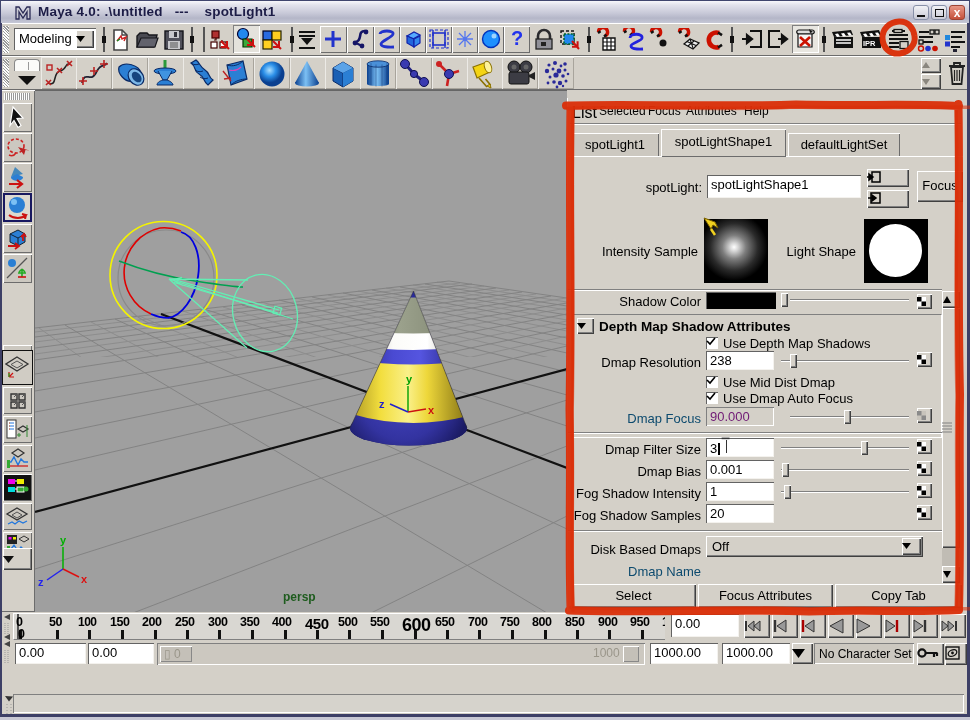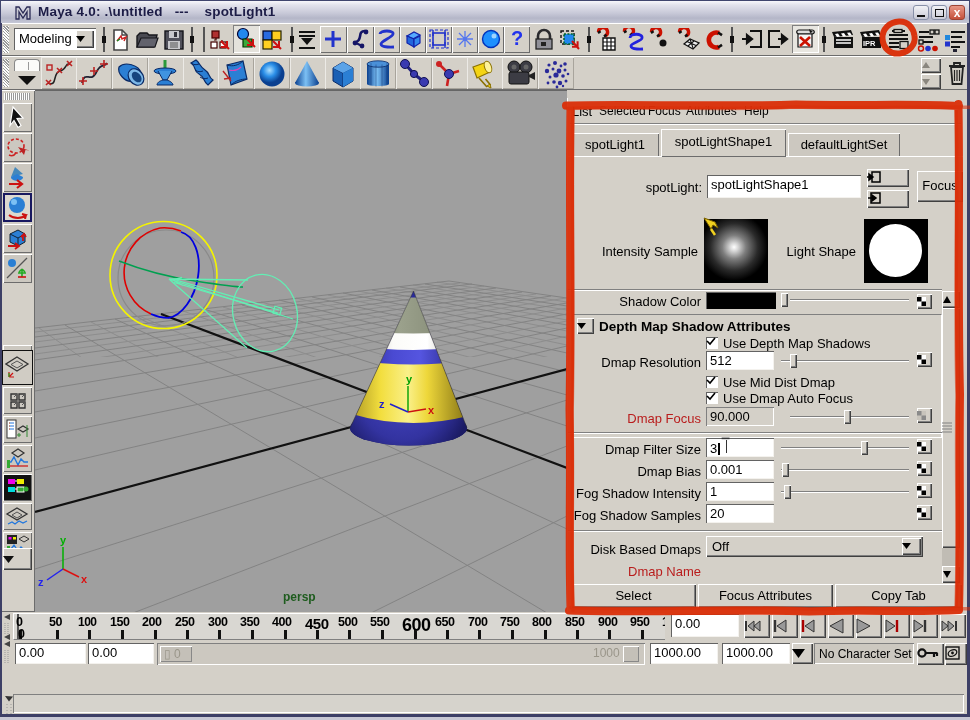--- a/index.html
+++ b/index.html
@@ -2,21 +2,21 @@
 <html><head><meta charset="utf-8"><style>
 *{margin:0;padding:0;box-sizing:border-box}
 html,body{width:970px;height:720px;overflow:hidden}
 #root{position:absolute;left:0;top:0;width:970px;height:720px;background:#d4d0c8;font-family:"Liberation Sans",sans-serif;font-size:12px;color:#000}
 .abs{position:absolute}
 .out{box-shadow:inset 1px 1px 0 #fff,inset -1px -1px 0 #6c6c6c}
 .in{box-shadow:inset 1px 1px 0 #808080,inset -1px -1px 0 #fff}
 .tf{background:#fff;box-shadow:inset 1px 1px 0 #636363,inset -1px -1px 0 #f4f2ee;padding:2px 3px 0 4px;font-size:13px}
 .btn{background:#d4d0c8;box-shadow:inset 1px 1px 0 #fff,inset -1px -1px 0 #404040,inset -2px -2px 0 #808080;text-align:center}
 .lbl{position:absolute;text-align:right;font-size:13px;white-space:nowrap}
-.glbl{color:#b91c1c}
+.glbl{color:#0c4a6e}
 svg{display:block}
 </style></head><body>
 <div id="root">
 
 <div class="abs" id="titlebar" style="left:0;top:0;width:970px;height:23px;background:linear-gradient(#f7f7fb 0%,#e2e2ec 18%,#c8c9d8 55%,#b4b6c8 78%,#c6c8d6 100%);border-top:1px solid #40456e;border-left:1px solid #40456e;border-right:1px solid #40456e;">
  <svg class="abs" style="left:13px;top:3px" width="18" height="18" viewBox="0 0 18 18">
         <path d="M2 15V3h3l4 6 4-6h3v12h-3V8l-4 6-4-6v7z" fill="#c9c9d4" stroke="#2a2a55" stroke-width="1.3"></path>
       </svg>
  <div class="abs" style="left:37px;top:3px;font-size:13.5px;font-weight:bold;color:#1c1c46;letter-spacing:.2px">Maya 4.0: .\untitled&nbsp;&nbsp;&nbsp;---&nbsp;&nbsp;&nbsp;&nbsp;spotLight1</div>
  <div class="abs" style="left:912px;top:4px;width:16px;height:15px;border-radius:3px;background:linear-gradient(#f2f2f6,#c9cad6);border:1px solid #8890a8;">
@@ -594,21 +594,21 @@
         </g>
 <text x="25" y="453" font-family="Liberation Sans" font-size="11" font-weight="bold" fill="#00b000">y</text>
 <text x="3" y="495" font-family="Liberation Sans" font-size="11" font-weight="bold" fill="#2222ee">z</text>
 <text x="46" y="492" font-family="Liberation Sans" font-size="11" font-weight="bold" fill="#dd1111">x</text>
 <text x="248" y="510" font-family="Liberation Sans" font-size="12" font-weight="bold" fill="#1e5c1e">persp</text>
 </svg>
 </div>
 
 <div class="abs" id="rightpanel" style="left:567px;top:98px;width:395px;height:514px;background:#d4d0c8;border-left:1px solid #fff">
 
- <div class="abs" style="left:4px;top:6px;font-size:13px">List</div>
+ <div class="abs" style="left:4px;top:6px;font-size:16px">List</div>
       <div class="abs" style="left:31px;top:6px;font-size:12px">Selected</div>
       <div class="abs" style="left:80px;top:6px;font-size:12px">Focus</div>
       <div class="abs" style="left:118px;top:6px;font-size:12px">Attributes</div>
       <div class="abs" style="left:176px;top:6px;font-size:12px">Help</div>
  <div class="abs" style="left:2px;top:25px;width:391px;height:2px;border-top:1px solid #808080;border-bottom:1px solid #fff"></div>
 
  <div class="abs out" style="left:3px;top:35px;width:88px;height:24px;background:#ccc8c0;font-size:13px;text-align:center;line-height:24px">spotLight1</div>
  <div class="abs out" style="left:93px;top:31px;width:125px;height:28px;background:#d4d0c8;font-size:13px;text-align:center;line-height:26px;z-index:2">spotLightShape1</div>
  <div class="abs out" style="left:220px;top:35px;width:112px;height:24px;background:#ccc8c0;font-size:13px;text-align:center;line-height:24px">defaultLightSet</div>
  <div class="abs" style="left:0;top:58px;width:395px;height:1px;background:#fff"></div>
@@ -674,37 +674,37 @@
       </div>
  <div class="abs" style="left:31px;top:221px;font-size:13.5px;font-weight:bold">Depth Map Shadow Attributes</div>
 
  <div class="abs" style="left:138px;top:239px;width:12px;height:12px;background:#fff;box-shadow:inset 1px 1px 0 #636363">
         <svg width="10" height="10" viewBox="0 0 10 10">
           <path d="M1 4l3 3 5-6" stroke="#000" stroke-width="1.6" fill="none"></path>
         </svg>
       </div>
  <div class="abs" style="left:155px;top:238px;font-size:13px">Use Depth Map Shadows</div>
  <div class="lbl" style="left:0;top:257px;width:133px">Dmap Resolution</div>
- <div class="abs tf" style="left:138px;top:253px;width:68px;height:19px">512</div>
+ <div class="abs tf" style="left:138px;top:253px;width:68px;height:19px">238</div>
  <div class="abs" style="left:213px;top:262px;width:128px;height:2px;border-top:1px solid #808080;border-bottom:1px solid #fff"></div>
  <div class="abs btn" style="left:222px;top:256px;width:7px;height:14px"></div>
  <div class="abs" style="left:138px;top:278px;width:12px;height:12px;background:#fff;box-shadow:inset 1px 1px 0 #636363">
         <svg width="10" height="10" viewBox="0 0 10 10">
           <path d="M1 4l3 3 5-6" stroke="#000" stroke-width="1.6" fill="none"></path>
         </svg>
       </div>
  <div class="abs" style="left:155px;top:277px;font-size:13px">Use Mid Dist Dmap</div>
  <div class="abs" style="left:138px;top:294px;width:12px;height:12px;background:#fff;box-shadow:inset 1px 1px 0 #636363">
         <svg width="10" height="10" viewBox="0 0 10 10">
           <path d="M1 4l3 3 5-6" stroke="#000" stroke-width="1.6" fill="none"></path>
         </svg>
       </div>
  <div class="abs" style="left:155px;top:293px;font-size:13px">Use Dmap Auto Focus</div>
  <div class="lbl glbl" style="left:0;top:313px;width:133px">Dmap Focus</div>
- <div class="abs" style="left:138px;top:309px;width:68px;height:19px;background:#d4d0c8;box-shadow:inset 1px 1px 0 #808080,inset -1px -1px 0 #fff;color:#000000;font-size:13px;padding:2px 0 0 4px">90.000</div>
+ <div class="abs" style="left:138px;top:309px;width:68px;height:19px;background:#d4d0c8;box-shadow:inset 1px 1px 0 #808080,inset -1px -1px 0 #fff;color:#701a75;font-size:13px;padding:2px 0 0 4px">90.000</div>
  <div class="abs" style="left:222px;top:318px;width:119px;height:2px;border-top:1px solid #808080;border-bottom:1px solid #fff"></div>
  <div class="abs btn" style="left:276px;top:312px;width:7px;height:14px"></div>
 
  <div class="abs" style="left:0;top:334px;width:374px;height:2px;border-top:1px solid #808080;border-bottom:1px solid #fff"></div>
  <div class="lbl" style="left:0;top:344px;width:133px">Dmap Filter Size</div>
  <div class="abs tf" style="left:138px;top:340px;width:68px;height:19px">3<span style="display:inline-block;width:1.5px;height:12px;background:#000;vertical-align:-2px;margin-left:1px"></span><span style="display:inline-block;width:10px;height:13px;margin-left:6px;border-left:1.5px solid #333;border-right:0;position:relative"><span style="position:absolute;left:-5px;top:-2px;font-size:10px;color:#333">▔</span></span></div>
  <div class="abs" style="left:213px;top:349px;width:128px;height:2px;border-top:1px solid #808080;border-bottom:1px solid #fff"></div>
  <div class="abs btn" style="left:293px;top:343px;width:7px;height:14px"></div>
  <div class="lbl" style="left:0;top:366px;width:133px">Dmap Bias</div>
  <div class="abs tf" style="left:138px;top:362px;width:68px;height:19px">0.001</div>

